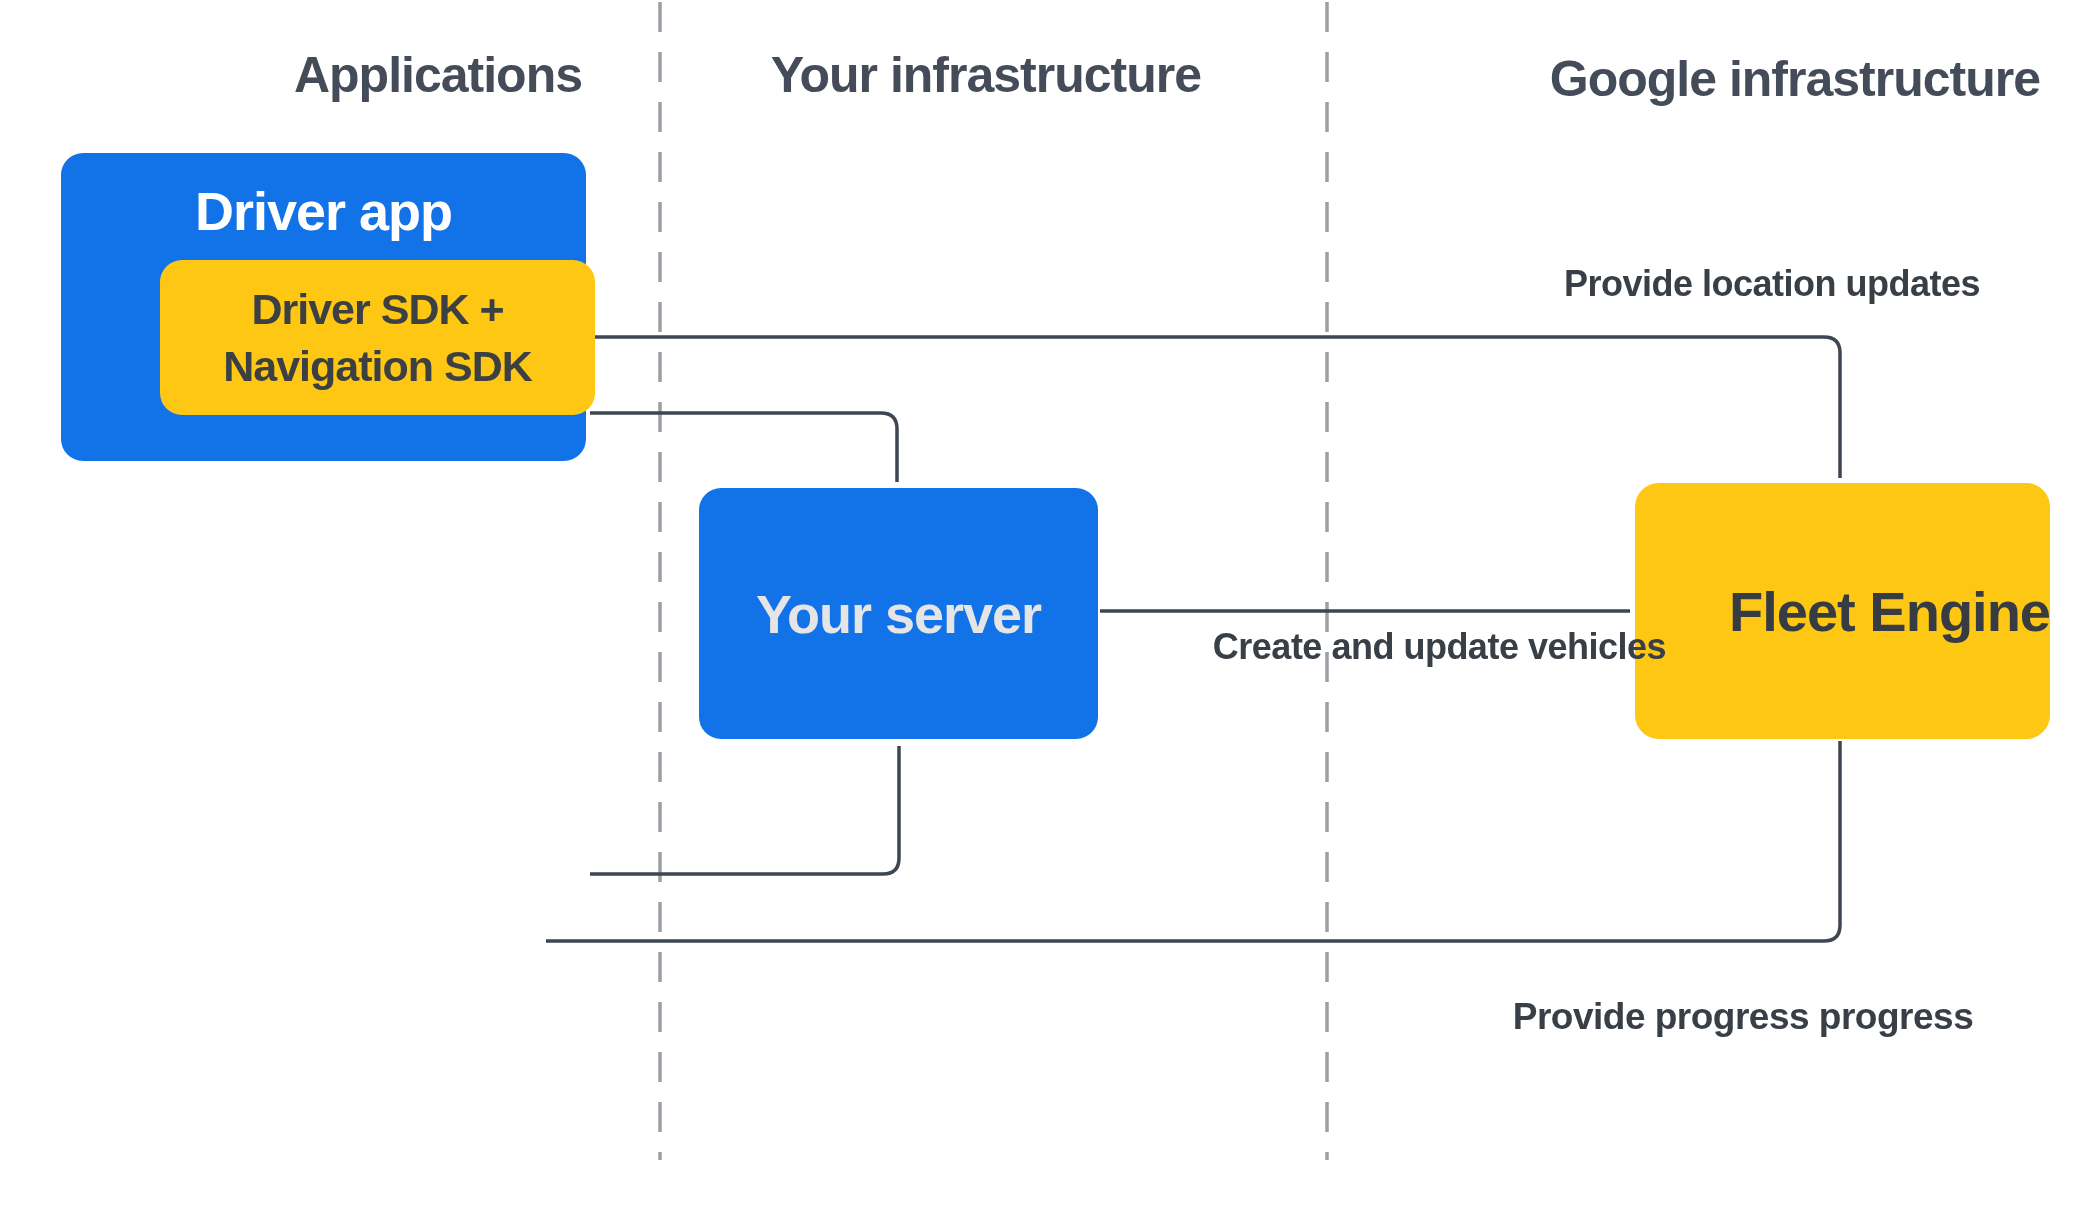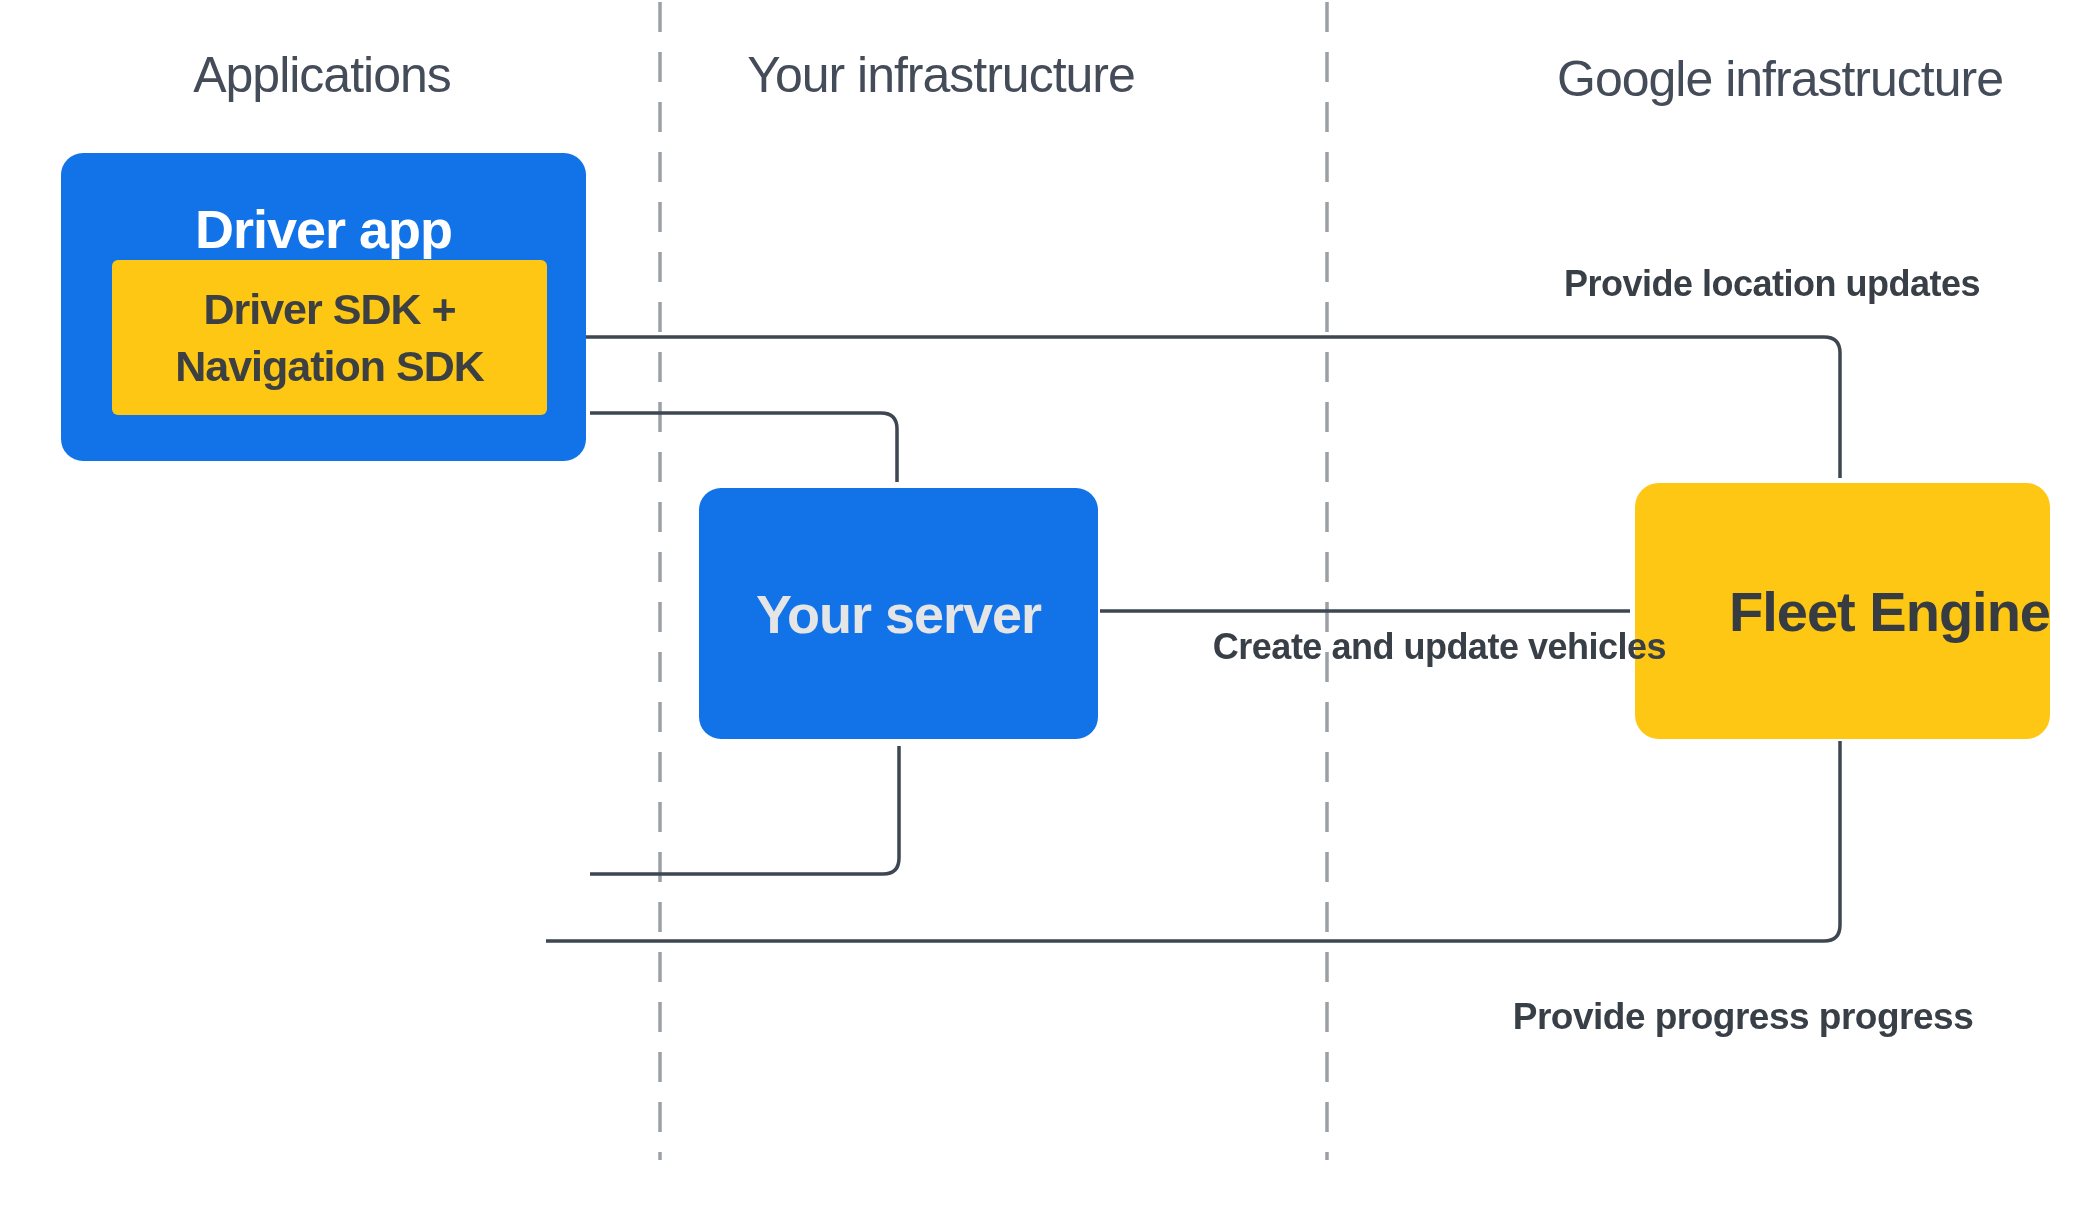--- a/index.html
+++ b/index.html
@@ -1,41 +1,42 @@
 <!DOCTYPE html>
 <html><head>
 <meta charset="utf-8">
 <style>
   html,body{margin:0;padding:0;background:#ffffff;}
   #canvas{
     position:relative;width:2089px;height:1208px;background:#ffffff;overflow:hidden;
     font-family:"Liberation Sans","DejaVu Sans",sans-serif;
   }
   .col-header{
-    position:absolute;top:46px;width:520px;text-align:center;
-    font-size:50px;font-weight:400;color:#454c59;letter-spacing:-1px;
+    position:absolute;top:46px;width:520px;text-align:right;
+    font-size:50px;font-weight:700;color:#454c59;letter-spacing:-1px;
   }
   #hdr-applications{left:62px;}
   #hdr-your-infra{left:681px;}
   #hdr-google-infra{left:1520px;top:50px;}
 
   .app-box{
     position:absolute;background:#1273e8;border-radius:22px;
   }
   #driver-app{left:61px;top:153px;width:525px;height:308px;}
   #consumer-app{left:61px;top:711px;width:525px;height:390px;}
   .app-title{
     width:100%;text-align:center;color:#ffffff;font-weight:700;font-size:54px;
-    letter-spacing:-1px;padding-top:45px;
+    letter-spacing:-1px;padding-top:27px;
   }
   .sdk-box{
-    position:absolute;background:#fdc713;border-radius:6px;
+    position:absolute;background:#fdc713;border-radius:22px;
     display:flex;flex-direction:column;justify-content:center;align-items:center;
     color:#3c4043;font-weight:700;font-size:43px;letter-spacing:-1px;line-height:57px;
     text-align:center;
+    margin-left:48px;
   }
   #driver-sdk{left:51px;top:107px;width:435px;height:155px;}
   #consumer-sdk{left:58px;top:112px;width:419px;height:236px;line-height:58px;}
 
   #your-server{
     position:absolute;left:699px;top:488px;width:399px;height:251px;
     background:#1273e8;border-radius:22px;
     display:flex;align-items:center;justify-content:center;
     color:#e5e5e5;font-weight:700;font-size:54px;letter-spacing:-1px;
   }

